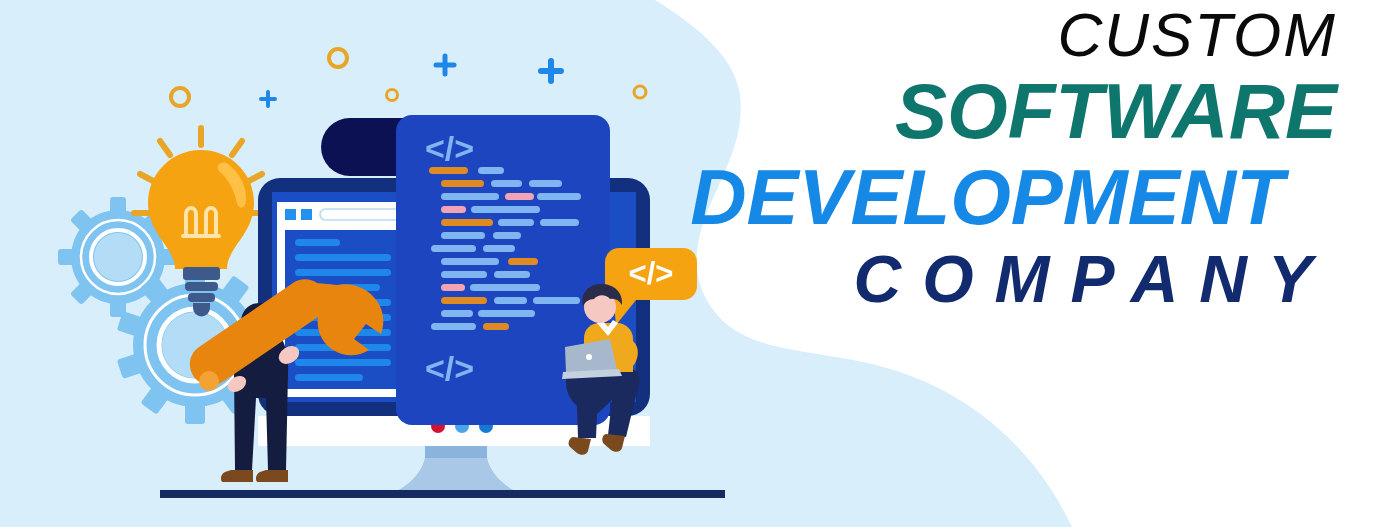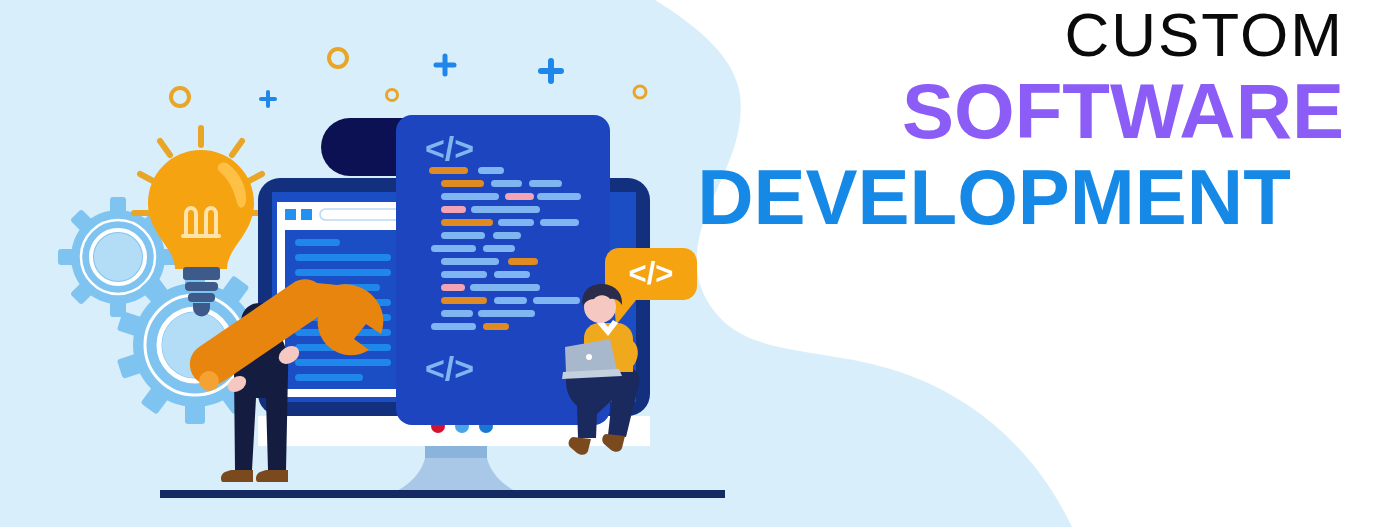--- a/index.html
+++ b/index.html
@@ -15,43 +15,44 @@
     overflow:hidden;
     background:#ffffff;
   }
   #bg-svg,#art-svg{
     position:absolute;left:0;top:0;
     width:1400px;height:527px;
     display:block;
   }
   #headline{
     position:absolute;
-    right:56px;
+    right:63px;
     top:4px;
     width:700px;
     text-align:right;
     z-index:5;
     line-height:1;
+    font-style:italic;
     -webkit-user-select:none;
   }
   .ln-custom{
     font-size:62px;
     font-weight:300;
     letter-spacing:2px;
     color:#0a0a0a;
     white-space:nowrap;
     display:block;
     margin-bottom:6px;
     font-family:"Liberation Sans","DejaVu Sans",sans-serif;
   }
   .ln-software{
     font-size:78px;
     font-weight:bold;
     letter-spacing:0px;
-    color:#8b5cf6;
+    color:#0f766e;
     white-space:nowrap;
     display:block;
     margin-bottom:8px;
   }
   .ln-development{
     font-size:78px;
     font-weight:bold;
     letter-spacing:0px;
     color:#1689e6;
     white-space:nowrap;
@@ -322,15 +323,16 @@
       <path fill="#7a4a1e" d="M606,434 l19,2 l-3,12 c-1,4 -7,5 -11,2 l-7,-6 c-3,-3 -2,-9 2,-10 z"></path>
     </g>
 
     <rect x="160" y="490" width="565" height="8" fill="#152a63"></rect>
   </svg>
 
   <div id="headline">
     <span class="ln-custom">CUSTOM</span>
     <span class="ln-software">SOFTWARE</span>
     <span class="ln-development">DEVELOPMENT</span>
+    <span class="ln-company">COMPANY</span>
   </div>
 
 </div>
 
 </body></html>

